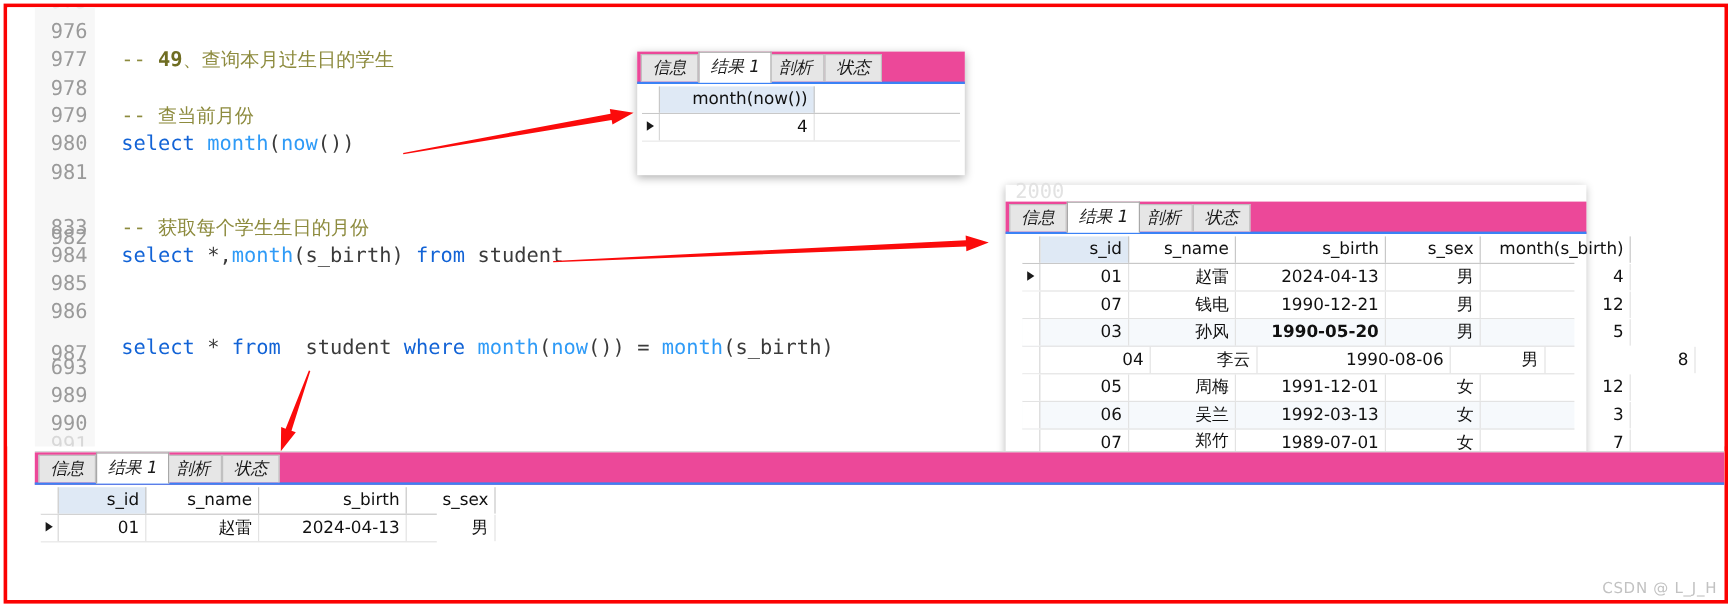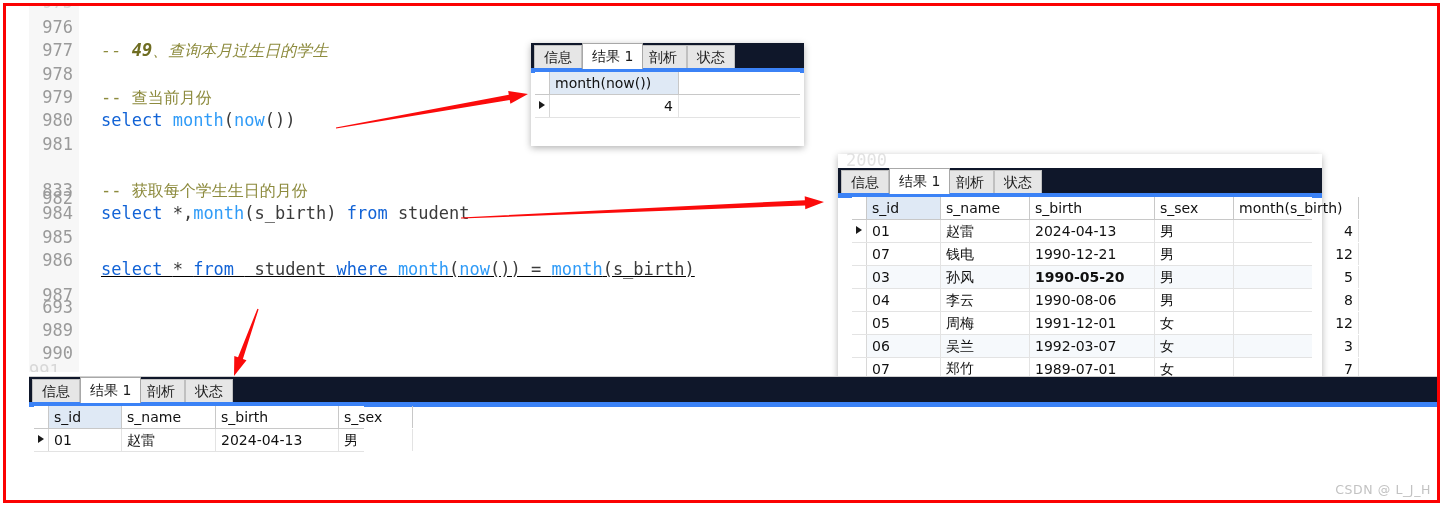--- a/index.html
+++ b/index.html
@@ -48,22 +48,23 @@
   .id{color:#3b3b3b;}
   .op{color:#3b3b3b;}
   .cm{color:#8d8b3e;}
   .cmcn{color:#8d8b3e;font-family:"DejaVu Sans","Liberation Sans",sans-serif;font-size:16px;}
 
   
   .panel{position:absolute;background:#ffffff;}
   .panel.shadow{box-shadow:0 2px 7px rgba(0,0,0,.30);}
   .tabstrip{
     position:relative;height:25px;
-    background:#0f172a;
-    border-bottom:5px solid #3b82f6;
+    background:#ec4899;
+    border-bottom:2px solid #3b82f6;
+    font-style:italic;
   }
   .tab{
     position:absolute;top:2px;height:23px;line-height:23px;
     padding:0 9px;
     font-family:"DejaVu Sans","Liberation Sans",sans-serif;
     font-size:14px;color:#1a1a1a;
     background:#e6e6e6;
     border:1px solid #c0c0c0;border-bottom:none;
     box-sizing:border-box;
     white-space:nowrap;
@@ -83,21 +84,21 @@
   .grow.hdr .gmark{border-right:1px solid #c8c8c8;}
   .gmark.cur::after{
     content:"";position:absolute;left:4px;top:6px;
     border-left:6px solid #1a1a1a;
     border-top:4.5px solid transparent;
     border-bottom:4.5px solid transparent;
   }
   .gcell{
     flex:0 0 auto;padding:0 5px;line-height:22px;
     border-right:1px solid #e3e3e3;
-    overflow:hidden;white-space:nowrap;
+    overflow:hidden;white-space:nowrap;text-align:right;
   }
   .grow.hdr .gcell{border-right:1px solid #c8c8c8;}
   .gcell.num{text-align:right;}
   .gcell.keyhdr{background:#dfe9f5;}
 
   
   #arrows{position:absolute;left:0;top:0;width:1431px;height:500px;pointer-events:none;}
 
   
   #watermark{
@@ -112,46 +113,46 @@
   }
 </style>
 </head>
 <body>
 
 <div id="frame">
 
   <div id="editor">
     <div id="gutter"></div>
     <div class="ghostnum" id="ghost-top" style="left: 23px; top: -14px; width: 44px; text-align: right;">975</div>
-    <div class="ghostnum" id="ghost-bottom" style="left: 23px; top: 355px; width: 44px; ">991</div>
+    <div class="ghostnum" id="ghost-bottom" style="left: 23px; top: 355px; width: 44px; text-align: right;">991</div>
     <div id="code-lines">
         <div class="lnum" style="top: 8px;">976</div>
         <div class="code-line code-txt" style="top: 8px;"></div>
         <div class="lnum" style="top: 31.3px;">977</div>
-        <div class="code-line code-txt" style="top: 31.3px; font-style: italic;"><span class="cm">-- </span><span class="cm" style="font-weight: bold; color: rgb(111, 109, 34);">49</span><span class="cmcn" style="font-family: &quot;DejaVu Sans&quot;, &quot;Liberation Sans&quot;, sans-serif; font-size: 16px;">、查询本月过生日的学生</span></div>
+        <div class="code-line code-txt" style="top: 31.3px;"><span class="cm">-- </span><span class="cm" style="font-weight: bold; color: rgb(111, 109, 34);">49</span><span class="cmcn" style="font-family: &quot;DejaVu Sans&quot;, &quot;Liberation Sans&quot;, sans-serif; font-size: 16px;">、查询本月过生日的学生</span></div>
         <div class="lnum" style="top: 54.6px;">978</div>
         <div class="code-line code-txt" style="top: 54.6px;"></div>
         <div class="lnum" style="top: 77.9px;">979</div>
         <div class="code-line code-txt" style="top: 77.9px;"><span class="cm">-- </span><span class="cmcn" style="font-family: &quot;DejaVu Sans&quot;, &quot;Liberation Sans&quot;, sans-serif; font-size: 16px;">查当前月份</span></div>
         <div class="lnum" style="top: 101.2px;">980</div>
         <div class="code-line code-txt" style="top: 101.2px;"><span class="kw">select </span><span class="fn">month</span><span class="op">(</span><span class="fn">now</span><span class="op">())</span></div>
         <div class="lnum" style="top: 124.5px;">981</div>
         <div class="code-line code-txt" style="top: 124.5px;"></div>
         <div class="lnum" style="top: 147.8px; margin-top: 31px;">982</div>
         <div class="code-line code-txt" style="top: 147.8px;"></div>
         <div class="lnum" style="top: 171.1px;">833</div>
         <div class="code-line code-txt" style="top: 171.1px;"><span class="cm">-- </span><span class="cmcn" style="font-family: &quot;DejaVu Sans&quot;, &quot;Liberation Sans&quot;, sans-serif; font-size: 16px;">获取每个学生生日的月份</span></div>
         <div class="lnum" style="top: 194.4px;">984</div>
         <div class="code-line code-txt" style="top: 194.4px;"><span class="kw">select </span><span class="op">*,</span><span class="fn">month</span><span class="op">(s_birth) </span><span class="kw">from </span><span class="id">student</span></div>
         <div class="lnum" style="top: 217.7px;">985</div>
         <div class="code-line code-txt" style="top: 217.7px;"></div>
         <div class="lnum" style="top: 241px;">986</div>
         <div class="code-line code-txt" style="top: 241px;"></div>
         <div class="lnum" style="top: 264.3px; margin-top: 12px;">987</div>
-        <div class="code-line code-txt" style="top: 250px; text-decoration: underline;"><span class="kw">select </span><span class="op">* </span><span class="kw">from </span><span class="id"> student </span><span class="kw">where </span><span class="fn">month</span><span class="op">(</span><span class="fn">now</span><span class="op">()) = </span><span class="fn">month</span><span class="op">(s_birth)</span></div>
+        <div class="code-line code-txt" style="top: 271px;"><span class="kw">select </span><span class="op">* </span><span class="kw">from </span><span class="id"> student </span><span class="kw">where </span><span class="fn">month</span><span class="op">(</span><span class="fn">now</span><span class="op">()) = </span><span class="fn">month</span><span class="op">(s_birth)</span></div>
         <div class="lnum" style="top: 287.6px;">693</div>
         <div class="code-line code-txt" style="top: 287.6px;"></div>
         <div class="lnum" style="top: 310.9px;">989</div>
         <div class="code-line code-txt" style="top: 310.9px;"></div>
         <div class="lnum" style="top: 334.2px;">990</div>
         <div class="code-line code-txt" style="top: 334.2px;"></div>
       </div>
   </div>
 
   <div class="panel shadow" id="panel1" style="left:525px;top:37px;width:273px;height:103px;">
@@ -209,39 +210,39 @@
         <div class="grow alt">
           <div class="gmark"></div>
           <div class="gcell" style="flex-basis: 63px; width: 63px;">03</div>
           <div class="gcell" style="flex-basis: 78px; width: 78px;">孙风</div>
           <div class="gcell" style="flex-basis: 114px; width: 114px; font-weight: bold;">1990-05-20</div>
           <div class="gcell" style="flex-basis: 68px; width: 68px;">男</div>
           <div class="gcell num" style="flex-basis: 114px; width: 114px;">5</div>
         </div>
         <div class="grow">
           <div class="gmark"></div>
-          <div class="gcell" style="flex-basis: 63px; width: 63px;">04</div>
+          <div class="gcell" style="flex-basis: 63px; width: 63px; margin-left: 18px;">04</div>
           <div class="gcell" style="flex-basis: 78px; width: 78px;">李云</div>
-          <div class="gcell" style="flex-basis: 114px; width: 114px;">1990-08-06</div>
+          <div class="gcell" style="flex-basis: 114px; width: 114px; margin-left: 36px;">1990-08-06</div>
           <div class="gcell" style="flex-basis: 68px; width: 68px;">男</div>
           <div class="gcell num" style="flex-basis: 114px; width: 114px;">8</div>
         </div>
         <div class="grow">
           <div class="gmark"></div>
           <div class="gcell" style="flex-basis: 63px; width: 63px;">05</div>
           <div class="gcell" style="flex-basis: 78px; width: 78px;">周梅</div>
           <div class="gcell" style="flex-basis: 114px; width: 114px;">1991-12-01</div>
           <div class="gcell" style="flex-basis: 68px; width: 68px;">女</div>
           <div class="gcell num" style="flex-basis: 114px; width: 114px;">12</div>
         </div>
         <div class="grow alt">
           <div class="gmark"></div>
           <div class="gcell" style="flex-basis: 63px; width: 63px;">06</div>
           <div class="gcell" style="flex-basis: 78px; width: 78px;">吴兰</div>
-          <div class="gcell" style="flex-basis: 114px; width: 114px;">1992-03-07</div>
+          <div class="gcell" style="flex-basis: 114px; width: 114px;">1992-03-13</div>
           <div class="gcell" style="flex-basis: 68px; width: 68px;">女</div>
           <div class="gcell num" style="flex-basis: 114px; width: 114px;">3</div>
         </div>
         <div class="grow">
           <div class="gmark"></div>
           <div class="gcell" style="flex-basis: 63px; width: 63px;">07</div>
           <div class="gcell" style="flex-basis: 78px; width: 78px; font-family: Liberation Serif, serif;">郑竹</div>
           <div class="gcell" style="flex-basis: 114px; width: 114px;">1989-07-01</div>
           <div class="gcell" style="flex-basis: 68px; width: 68px;">女</div>
           <div class="gcell num" style="flex-basis: 114px; width: 114px;">7</div>

